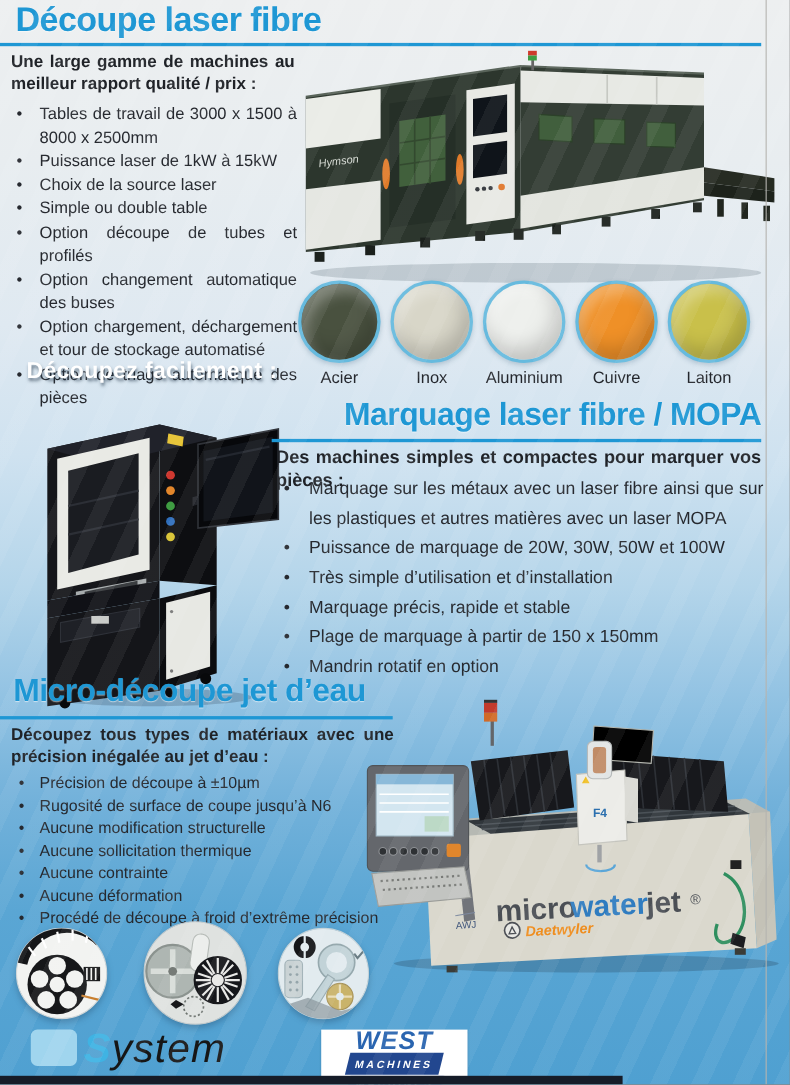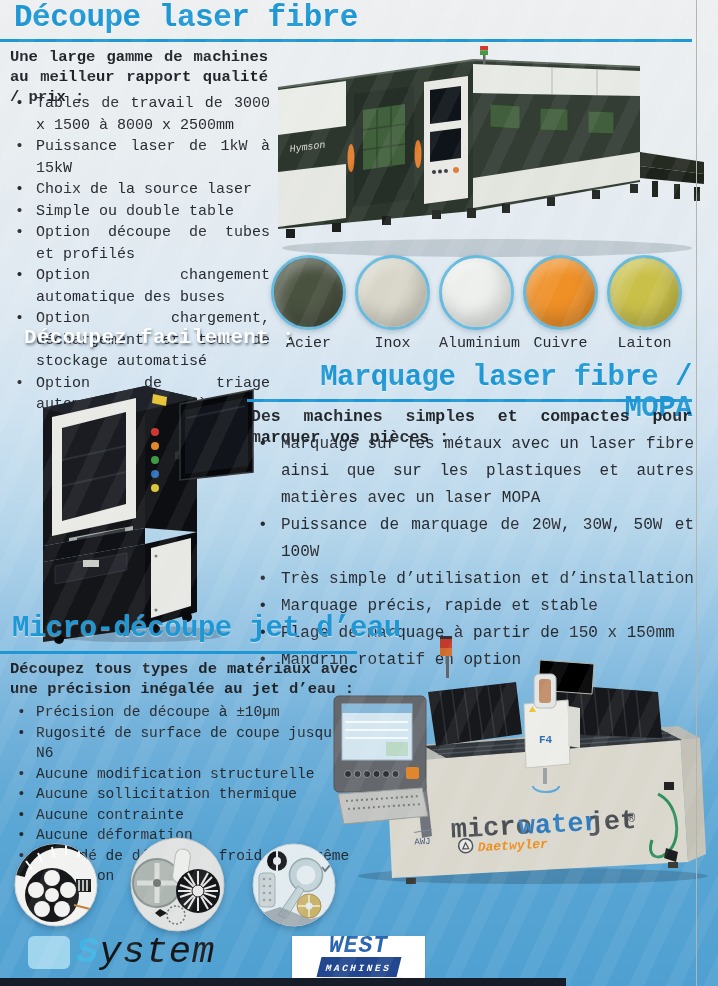--- a/index.html
+++ b/index.html
@@ -1,17 +1,17 @@
 <!DOCTYPE html>
 <html><head>
 <meta charset="utf-8">
 <style>
   html,body{margin:0;padding:0;background:#888;}
   .page{position:relative;width:718px;height:986px;overflow:hidden;
-    font-family:Liberation Mono, monospace;color:#26292f;
+    font-family:Liberation Sans, sans-serif;color:#26292f;
     background:linear-gradient(180deg,#edeff0 0%,#e8edf0 15%,#dfe9f1 30%,#cfe2f0 42%,
       #b4d5ea 54%,#93c3e3 64%,#72b1da 74%,#5aa6d4 84%,#4fa0d1 100%);}
   .sheen{position:absolute;inset:0;pointer-events:none;
     background:repeating-linear-gradient(115deg,rgba(255,255,255,.06) 0 14px,rgba(255,255,255,0) 14px 34px);}
   .abs{position:absolute;}
   .heading{color:#1e97d4;font-weight:bold;letter-spacing:-.5px;line-height:1.08;
     text-shadow:0 1px 1px rgba(255,255,255,.55);}
   .rule{position:absolute;height:3px;background:#1e97d4;}
   .intro{font-weight:bold;color:#1f2227;text-align:justify;line-height:1.3;}
   .bullets .bullet{position:relative;text-align:justify;}

